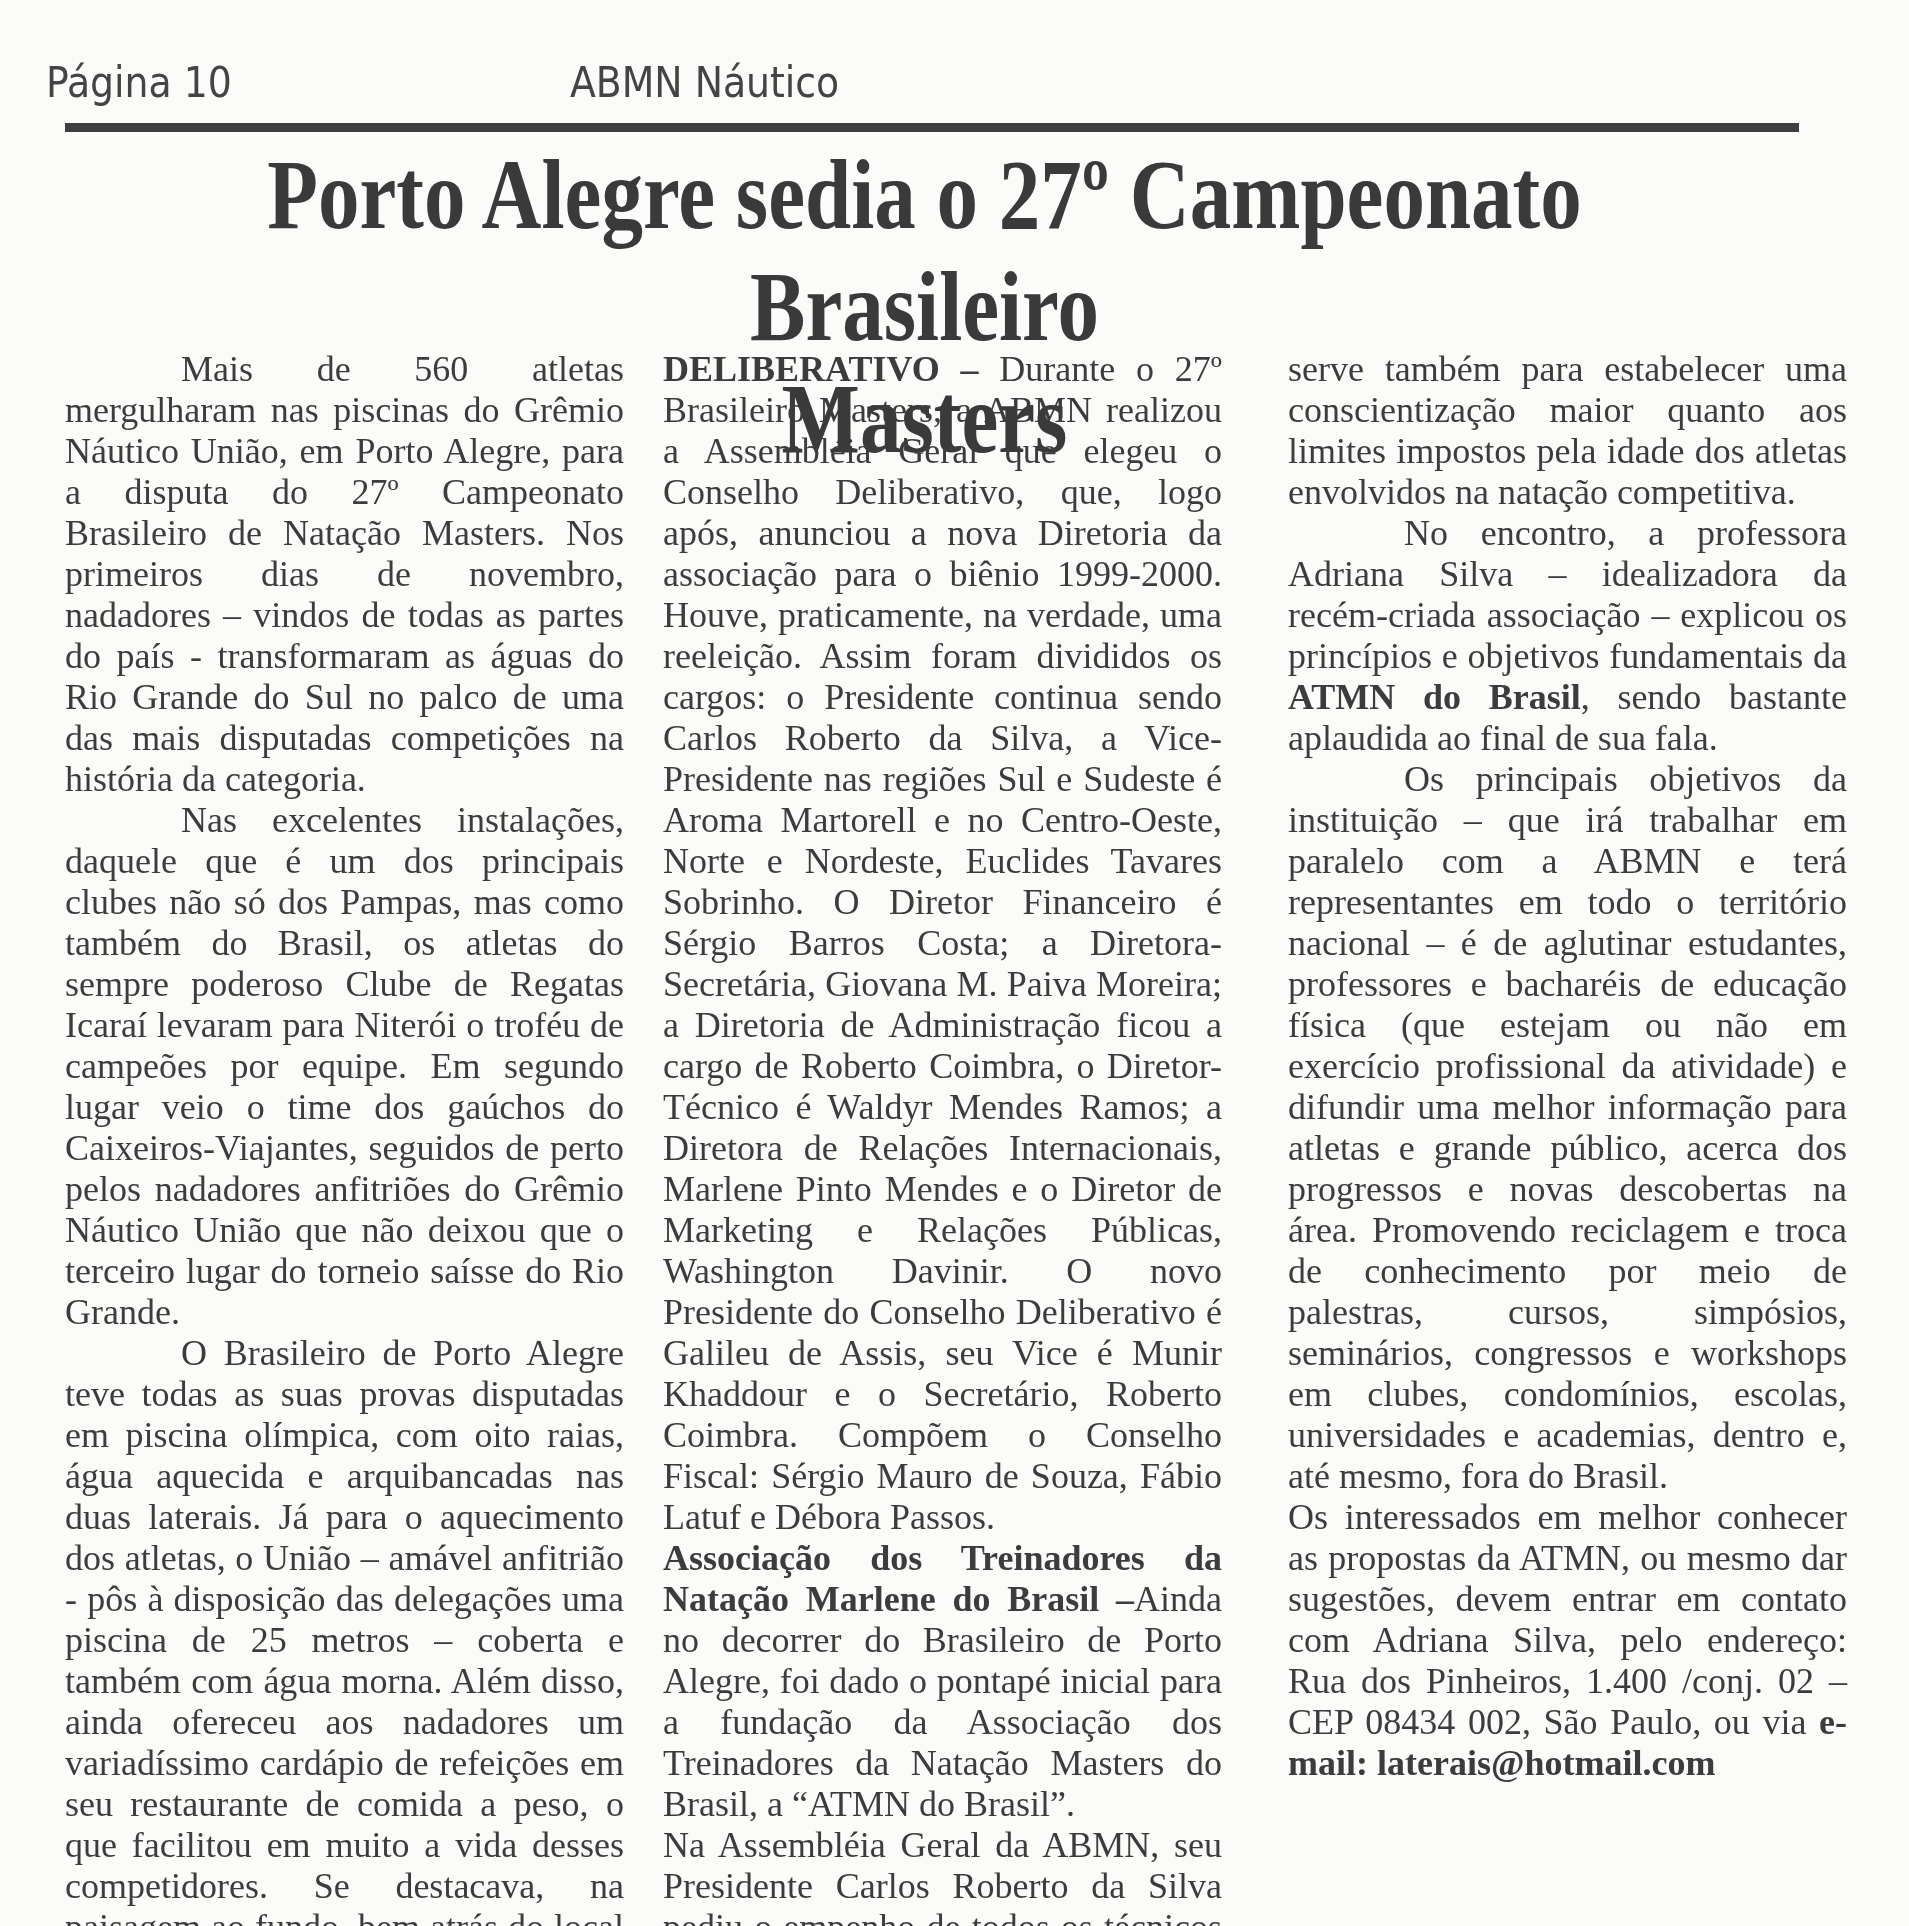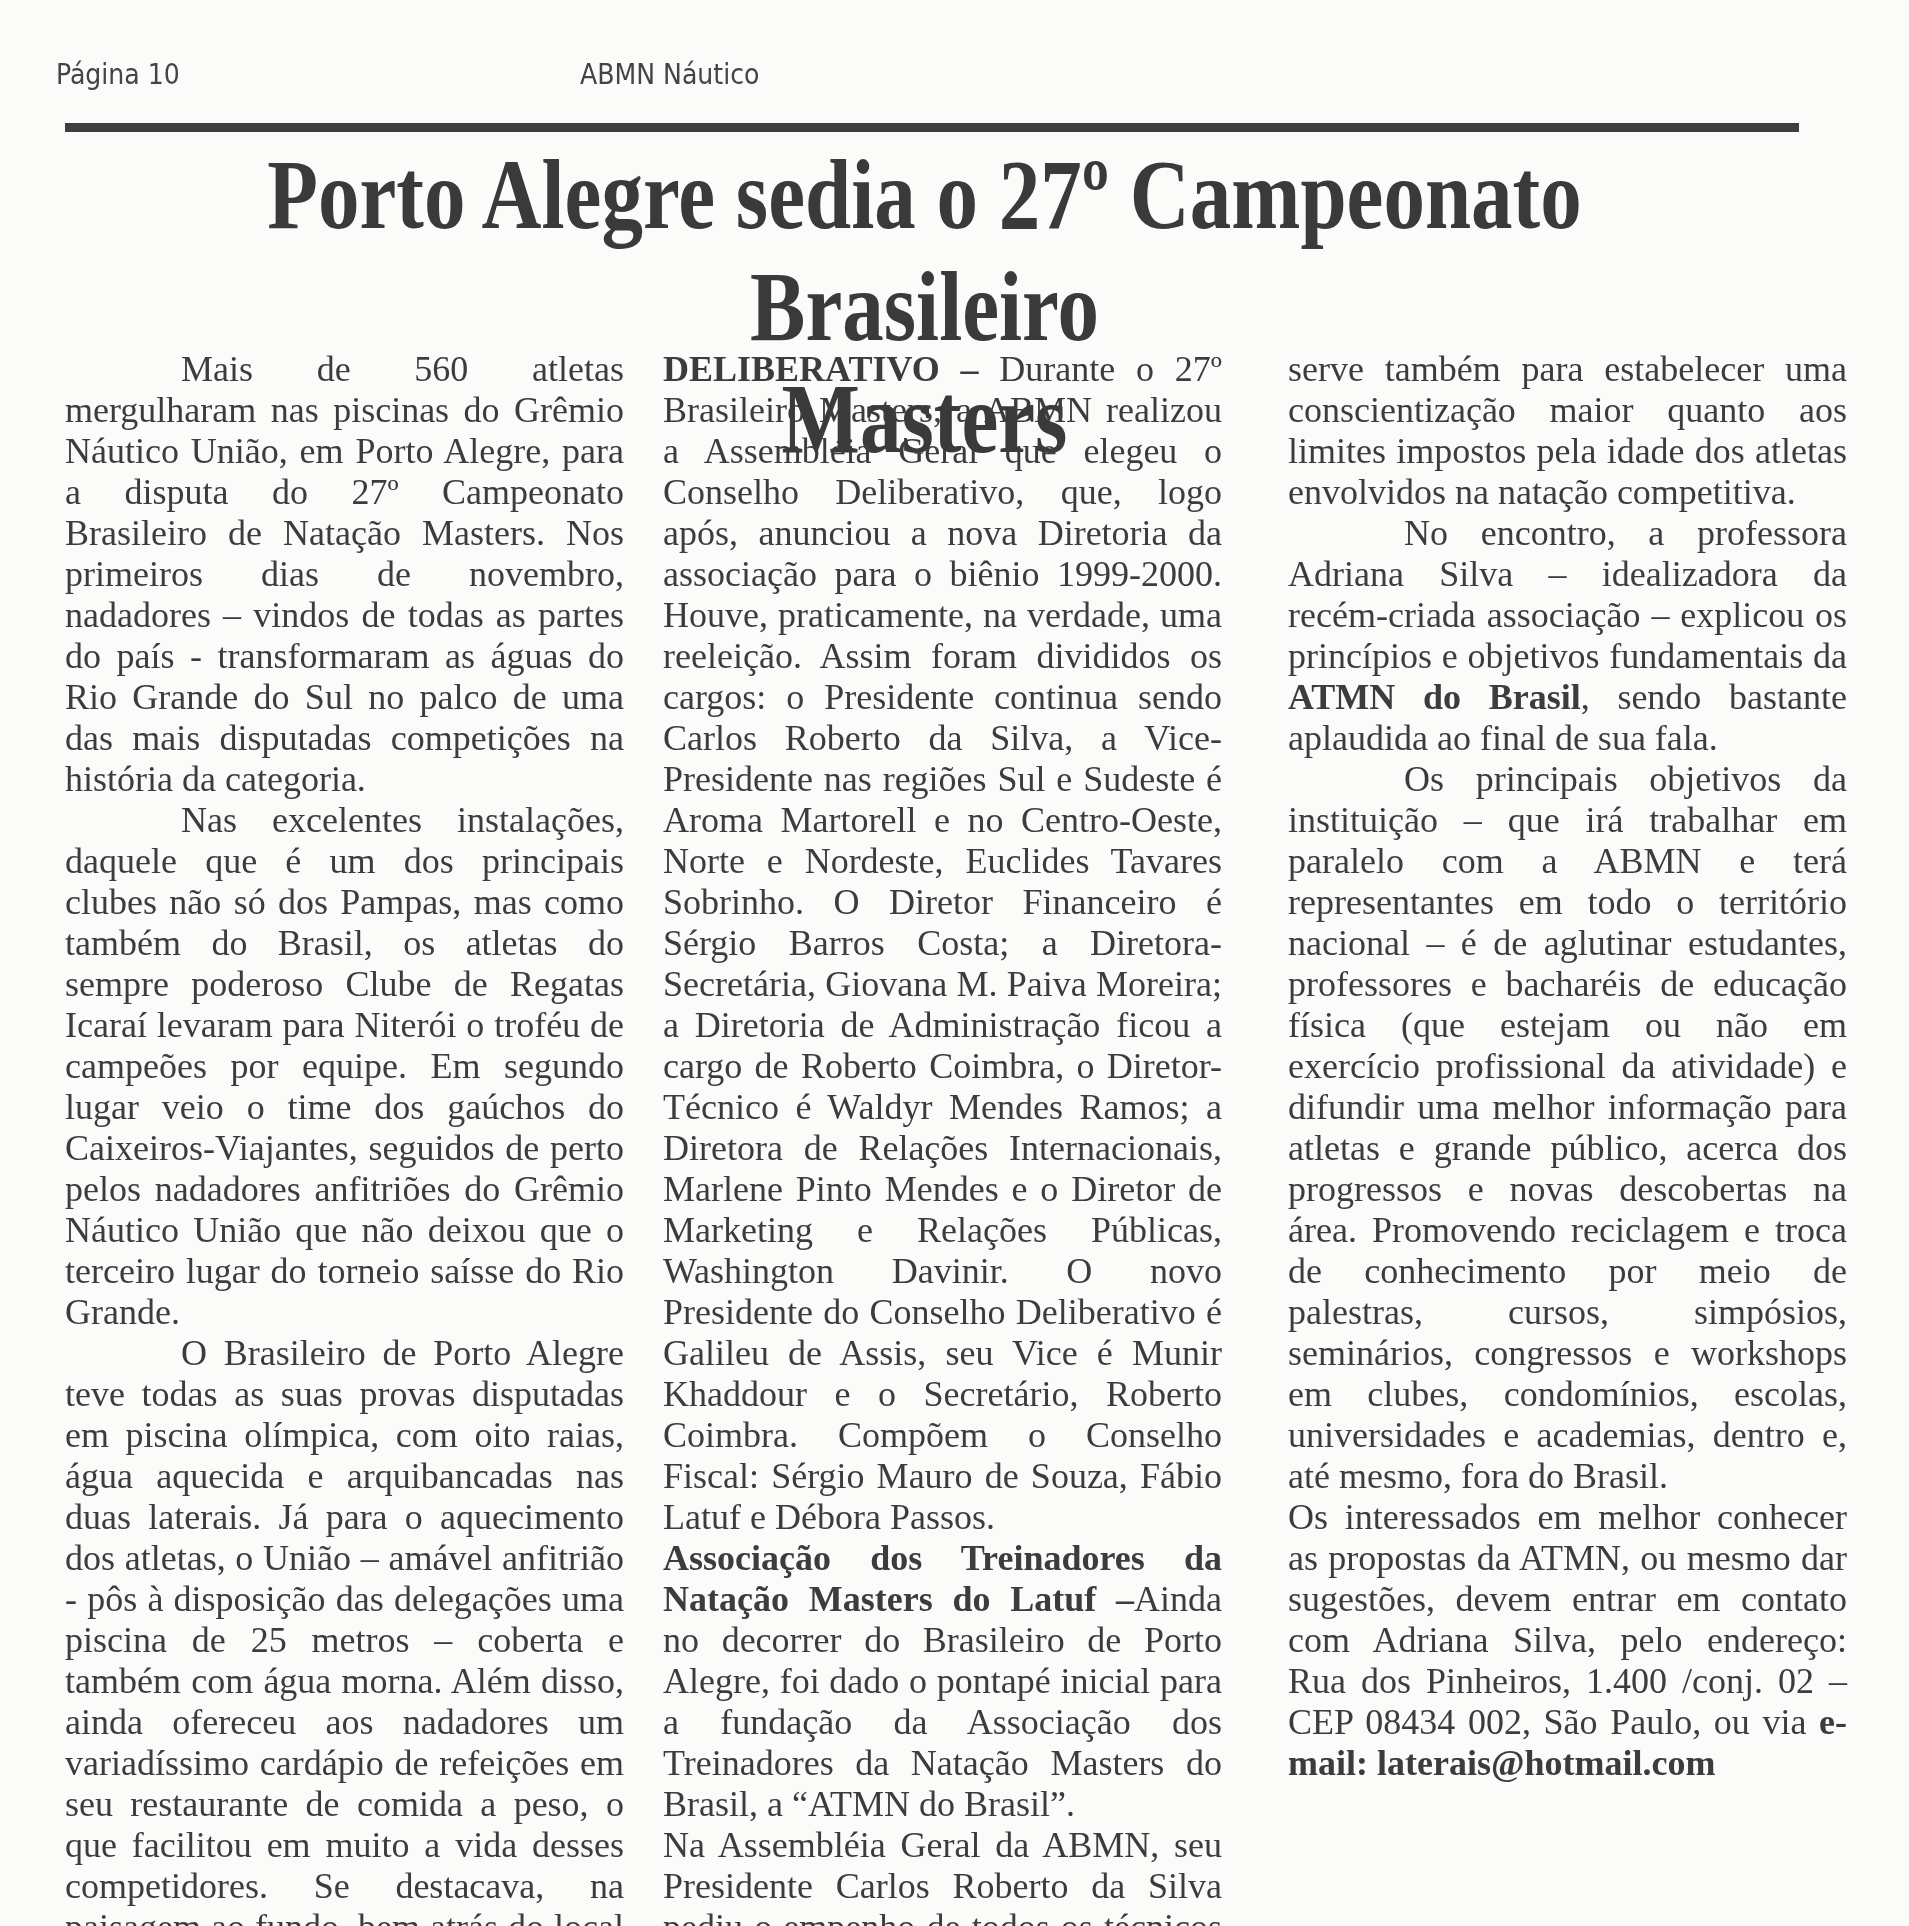--- a/index.html
+++ b/index.html
@@ -5,23 +5,23 @@
   html, body { margin: 0; padding: 0; }
   body {
     width: 1909px; height: 2702px;
     background: #fbfbf9;
     position: relative;
     overflow: hidden;
     color: #3a3a3a;
     font-family: "Liberation Serif", serif;
   }
   .page-header {
-    position: absolute; left: 56px; top: 58px; width: 1760px; height: 42px;
+    position: absolute; left: 46px; top: 58px; width: 1760px; height: 42px;
     font-family: "DejaVu Sans", sans-serif;
-    font-size: 28px; color: #444; font-stretch: condensed;
+    font-size: 42px; color: #444; font-stretch: condensed;
   }
   .page-header span { position: absolute; top: 0; white-space: nowrap; }
   .hdr-page { left: 0; }
   .hdr-pub { left: 524px; }
   .hdr-date { right: 0; letter-spacing: 0.4px; }
   .header-rule {
     position: absolute; left: 65px; top: 123px; width: 1734px; height: 8.5px;
     background: #3e3e3e;
   }
   .title {
@@ -60,21 +60,21 @@
 
 <div class="col col1">
   <p class="ind">Mais de 560 atletas mergulharam nas piscinas do Grêmio Náutico União, em Porto Alegre, para a disputa do 27º Campeonato Brasileiro de Natação Masters. Nos primeiros dias de novembro, nadadores – vindos de todas as partes do país - transformaram as águas do Rio Grande do Sul no palco de uma das mais disputadas competições na história da categoria.</p>
   <p class="ind">Nas excelentes instalações, daquele que é um dos principais clubes não só dos Pampas, mas como também do Brasil, os atletas do sempre poderoso Clube de Regatas Icaraí levaram para Niterói o troféu de campeões por equipe. Em segundo lugar veio o time dos gaúchos do Caixeiros-Viajantes, seguidos de perto pelos nadadores anfitriões do Grêmio Náutico União que não deixou que o terceiro lugar do torneio saísse do Rio Grande.</p>
   <p class="ind">O Brasileiro de Porto Alegre teve todas as suas provas disputadas em piscina olímpica, com oito raias, água aquecida e arquibancadas nas duas laterais. Já para o aquecimento dos atletas, o União – amável anfitrião - pôs à disposição das delegações uma piscina de 25 metros – coberta e também com água morna. Além disso, ainda ofereceu aos nadadores um variadíssimo cardápio de refeições em seu restaurante de comida a peso, o que facilitou em muito a vida desses competidores. Se destacava, na paisagem ao fundo, bem atrás do local da competição, uma grande área arborizada que – além de incrivelmente bonita – serviu de local para uma pausa entre uma prova e outra, servindo ainda como camarote para quem queria assistir às disputas mais sossegado e também com uma vista privilegiada para a piscina.</p>
 
 </div>
 
 <div class="col col2">
   <p><span class="b">DELIBERATIVO –</span><span> Durante o 27º Brasileiro Masters, a ABMN realizou a Assembléia Geral que elegeu o Conselho Deliberativo, que, logo após, anunciou a nova Diretoria da associação para o biênio 1999-2000. Houve, praticamente, na verdade, uma reeleição. Assim foram divididos os cargos: o Presidente continua sendo Carlos Roberto da Silva, a Vice-Presidente nas regiões Sul e Sudeste é Aroma Martorell e no Centro-Oeste, Norte e Nordeste, Euclides Tavares Sobrinho. O Diretor Financeiro é Sérgio Barros Costa; a Diretora-Secretária, Giovana M. Paiva Moreira; a Diretoria de Administração ficou a cargo de Roberto Coimbra, o Diretor-Técnico é Waldyr Mendes Ramos; a Diretora de Relações Internacionais, Marlene Pinto Mendes e o Diretor de Marketing e Relações Públicas, Washington Davinir. O novo Presidente do Conselho Deliberativo é Galileu de Assis, seu Vice é Munir Khaddour e o Secretário, Roberto Coimbra. Compõem o Conselho Fiscal: Sérgio Mauro de Souza, Fábio Latuf e Débora Passos.</span></p>
-  <p><span class="b">Associação dos Treinadores da Natação Masters do Latuf –</span><span>Ainda no decorrer do Brasileiro de Porto Alegre, foi dado o pontapé inicial para a fundação da Associação dos Treinadores da Natação Masters do Brasil, a “ATMN do Brasil”.</span></p>
+  <p><span class="b">Associação dos Treinadores da Natação Marlene do Brasil –</span><span>Ainda no decorrer do Brasileiro de Porto Alegre, foi dado o pontapé inicial para a fundação da Associação dos Treinadores da Natação Masters do Brasil, a “ATMN do Brasil”.</span></p>
   <p>Na Assembléia Geral da ABMN, seu Presidente Carlos Roberto da Silva pediu o empenho de todos os técnicos e nadadores da categoria para a formação desta associação de treinadores que objetiva, assim como a ABMN, a consolidação da natação masters no cenário esportivo nacional. Essa nova entidade, de acordo com Carlos Roberto, além de visar o bem-estar dos nadadores,</p>
 </div>
 
 <div class="col col3">
   <p>serve também para estabelecer uma conscientização maior quanto aos limites impostos pela idade dos atletas envolvidos na natação competitiva.</p>
   <p class="ind"><span>No encontro, a professora Adriana Silva – idealizadora da recém-criada associação – explicou os princípios e objetivos fundamentais da </span><span class="b">ATMN do Brasil</span><span>, sendo bastante aplaudida ao final de sua fala.</span></p>
   <p class="ind">Os principais objetivos da instituição – que irá trabalhar em paralelo com a ABMN e terá representantes em todo o território nacional – é de aglutinar estudantes, professores e bacharéis de educação física (que estejam ou não em exercício profissional da atividade) e difundir uma melhor informação para atletas e grande público, acerca dos progressos e novas descobertas na área. Promovendo reciclagem e troca de conhecimento por meio de palestras, cursos, simpósios, seminários, congressos e workshops em clubes, condomínios, escolas, universidades e academias, dentro e, até mesmo, fora do Brasil.</p>
   <p><span>Os interessados em melhor conhecer as propostas da ATMN, ou mesmo dar sugestões, devem entrar em contato com Adriana Silva, pelo endereço: Rua dos Pinheiros, 1.400 /conj. 02 – CEP 08434 002, São Paulo, ou via </span><span class="b">e-mail: laterais@hotmail.com</span></p>
 </div>
 

